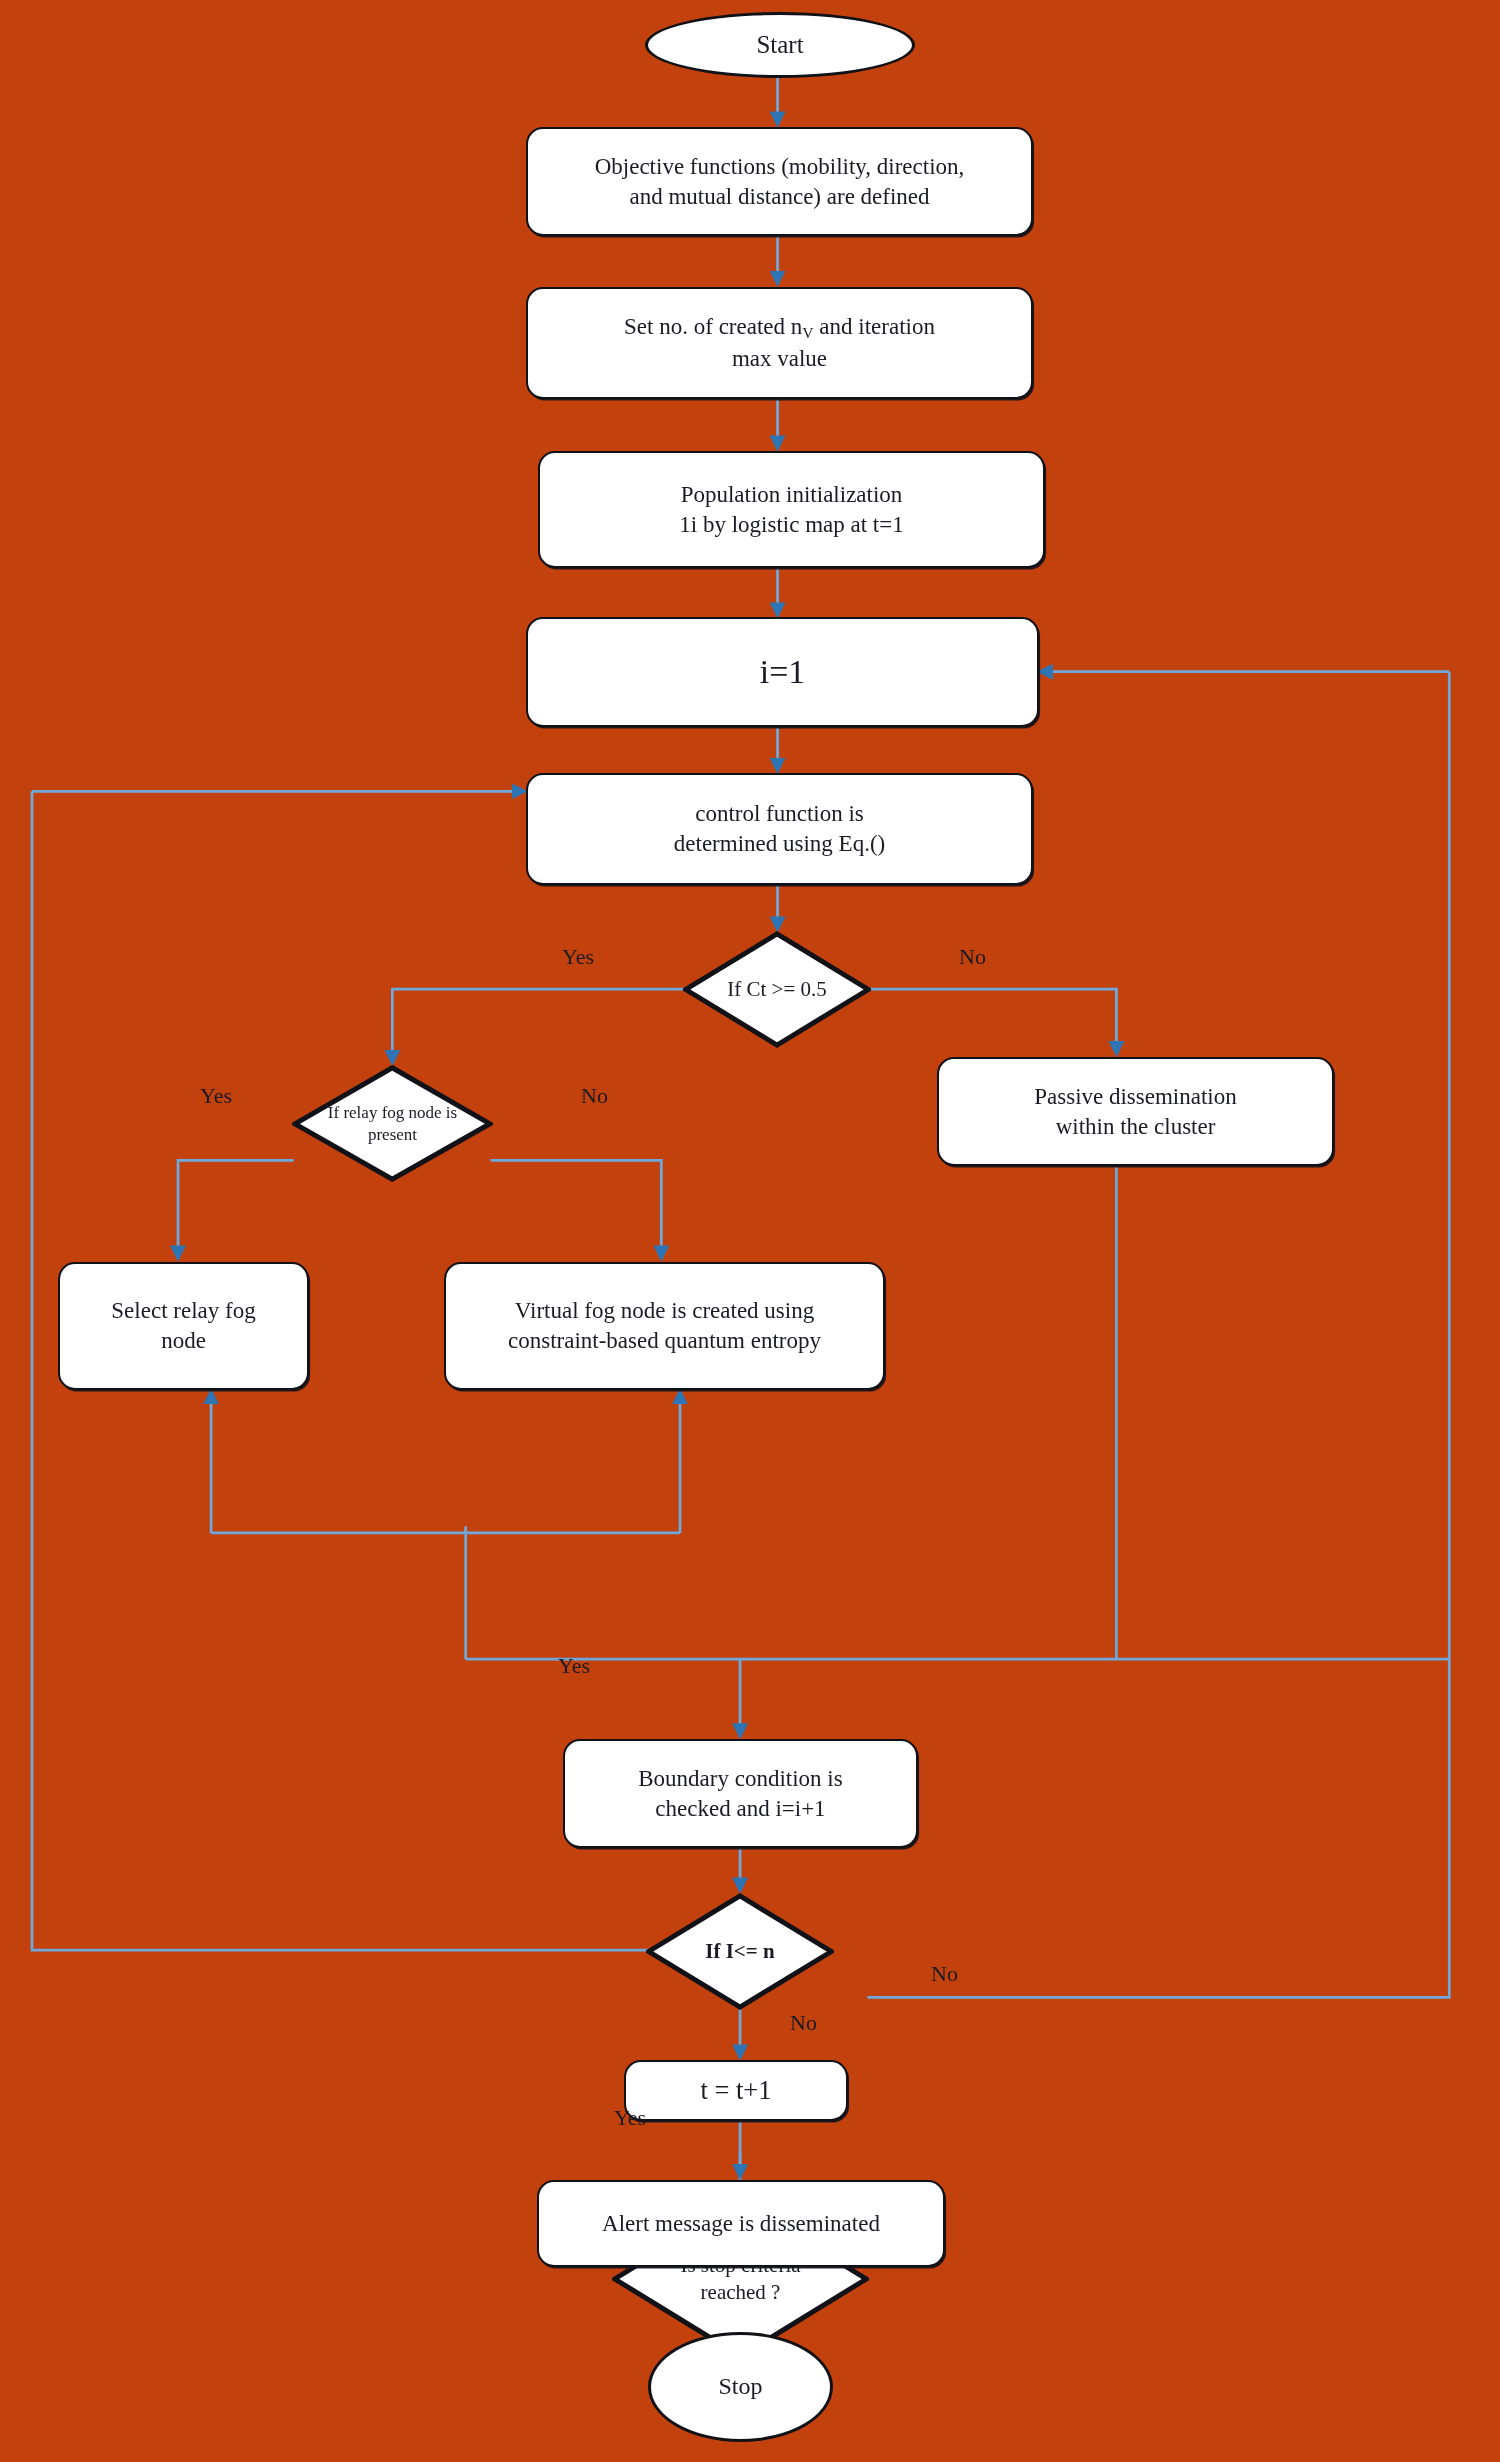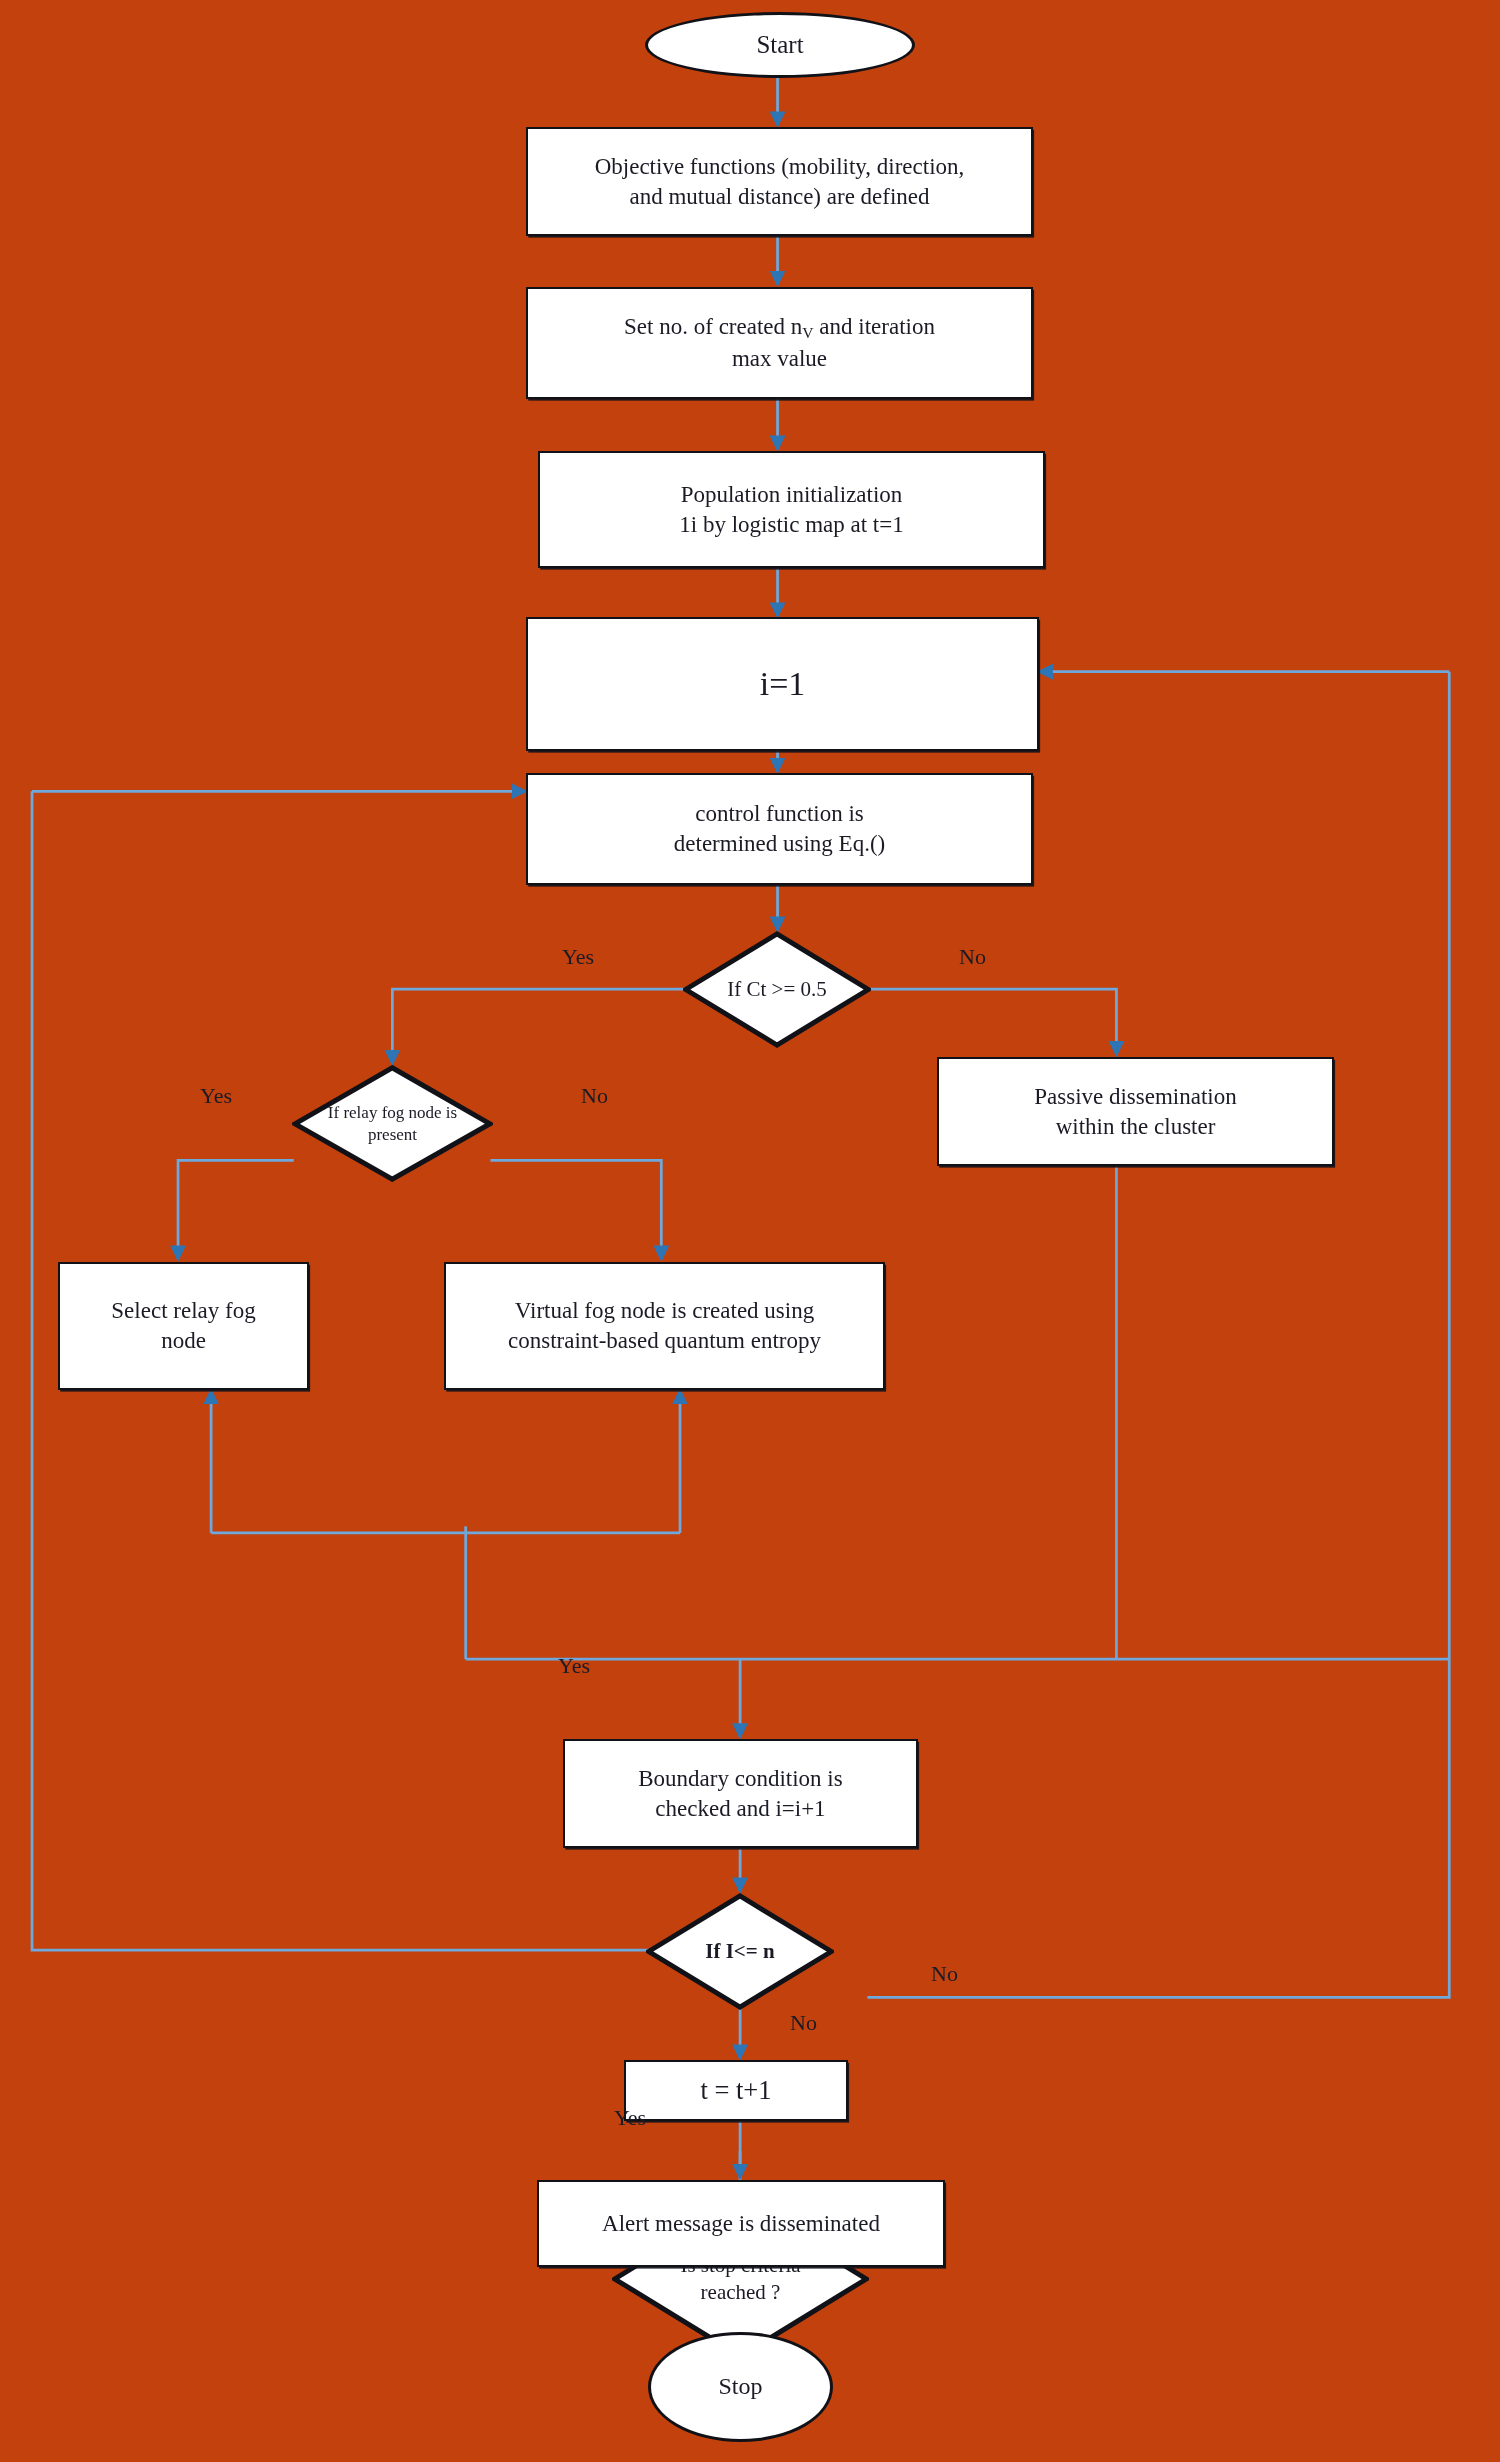--- a/index.html
+++ b/index.html
@@ -13,20 +13,21 @@
   #wires{position:absolute;left:0;top:0;width:1500px;height:2462px;}
   .node{
     position:absolute;
     box-sizing:border-box;
     display:flex;align-items:center;justify-content:center;
     text-align:center;
     color:#1b1b26;
     background:#ffffff;
     line-height:1.30;
     z-index:3;
+    border-radius:17px;
   }
   .proc{
     border:2.8px solid #111118;
     box-shadow:1.7px 2.2px 0 -0.6px rgba(20,20,28,.92);
   }
   .proc .txt{padding:0 5.5px;}
   .term{
     border:3.3px solid #111118;
     border-radius:50%;
   }
@@ -126,21 +127,21 @@
     </span>
   </div>
 
   <div class="node proc" style="left:526px;top:451px;width:507px;height:117px;font-size:23px;margin-left:12px;">
     <span class="txt">
       <span>Population initialization</span><br>
       <span>1i by logistic map at t=1</span>
     </span>
   </div>
 
-  <div class="node proc" style="left:526px;top:617px;width:513px;height:134px;font-size:34px;">
+  <div class="node proc" style="left:526px;top:617px;width:513px;height:110px;font-size:34px;">
     <span class="txt">i=1</span>
   </div>
 
   <div class="node proc" style="left:526px;top:773px;width:507px;height:112px;font-size:23px;">
     <span class="txt">
       <span>control function is</span><br>
       <span>determined using Eq.()</span>
     </span>
   </div>
 

